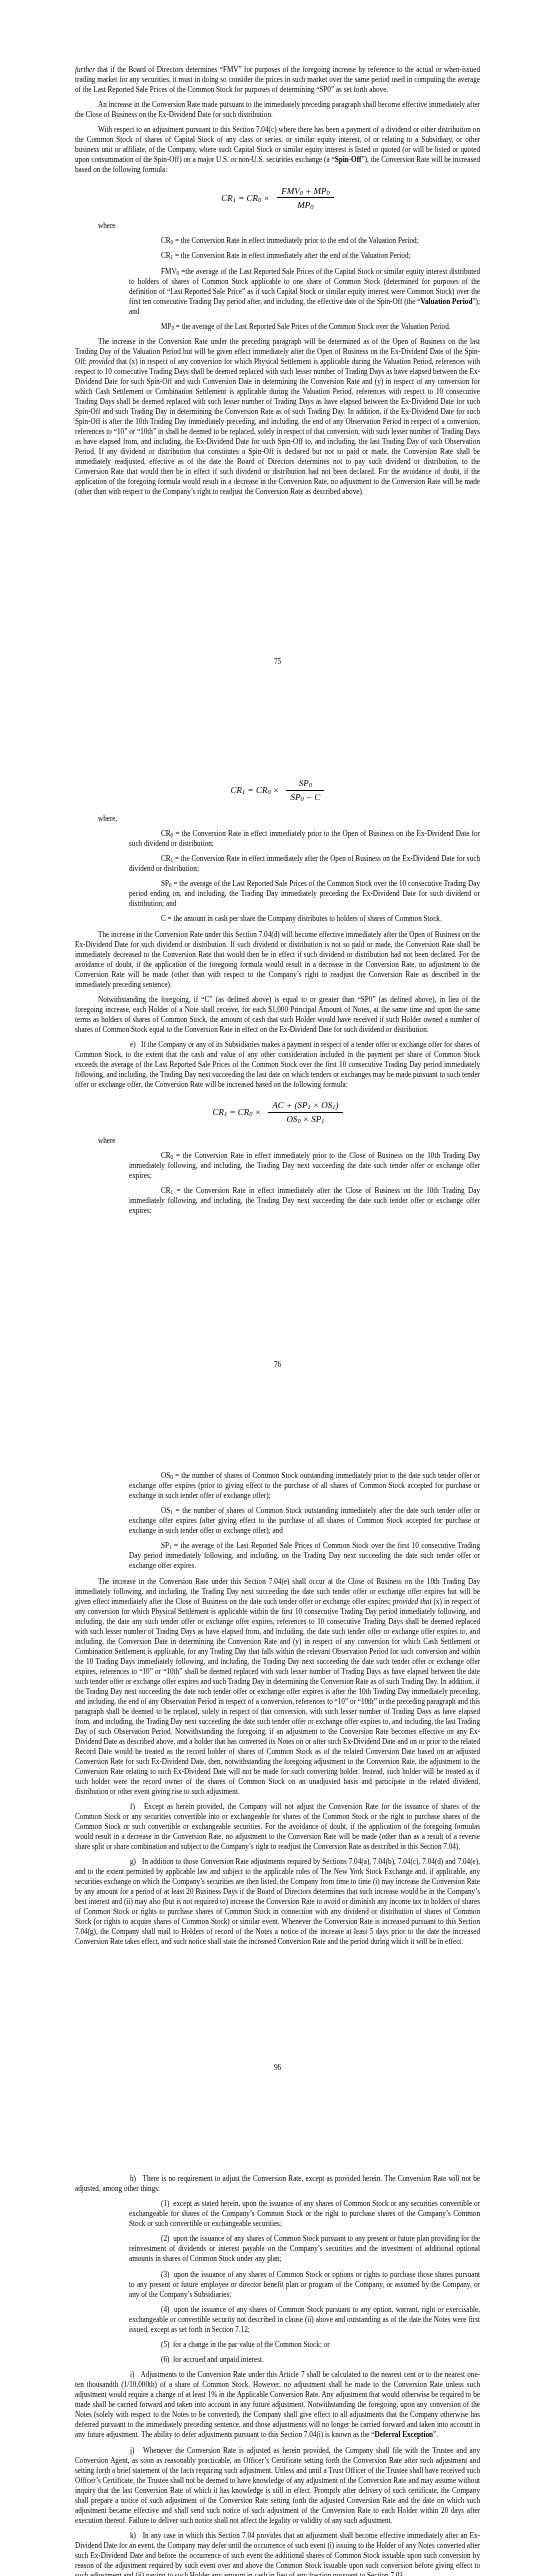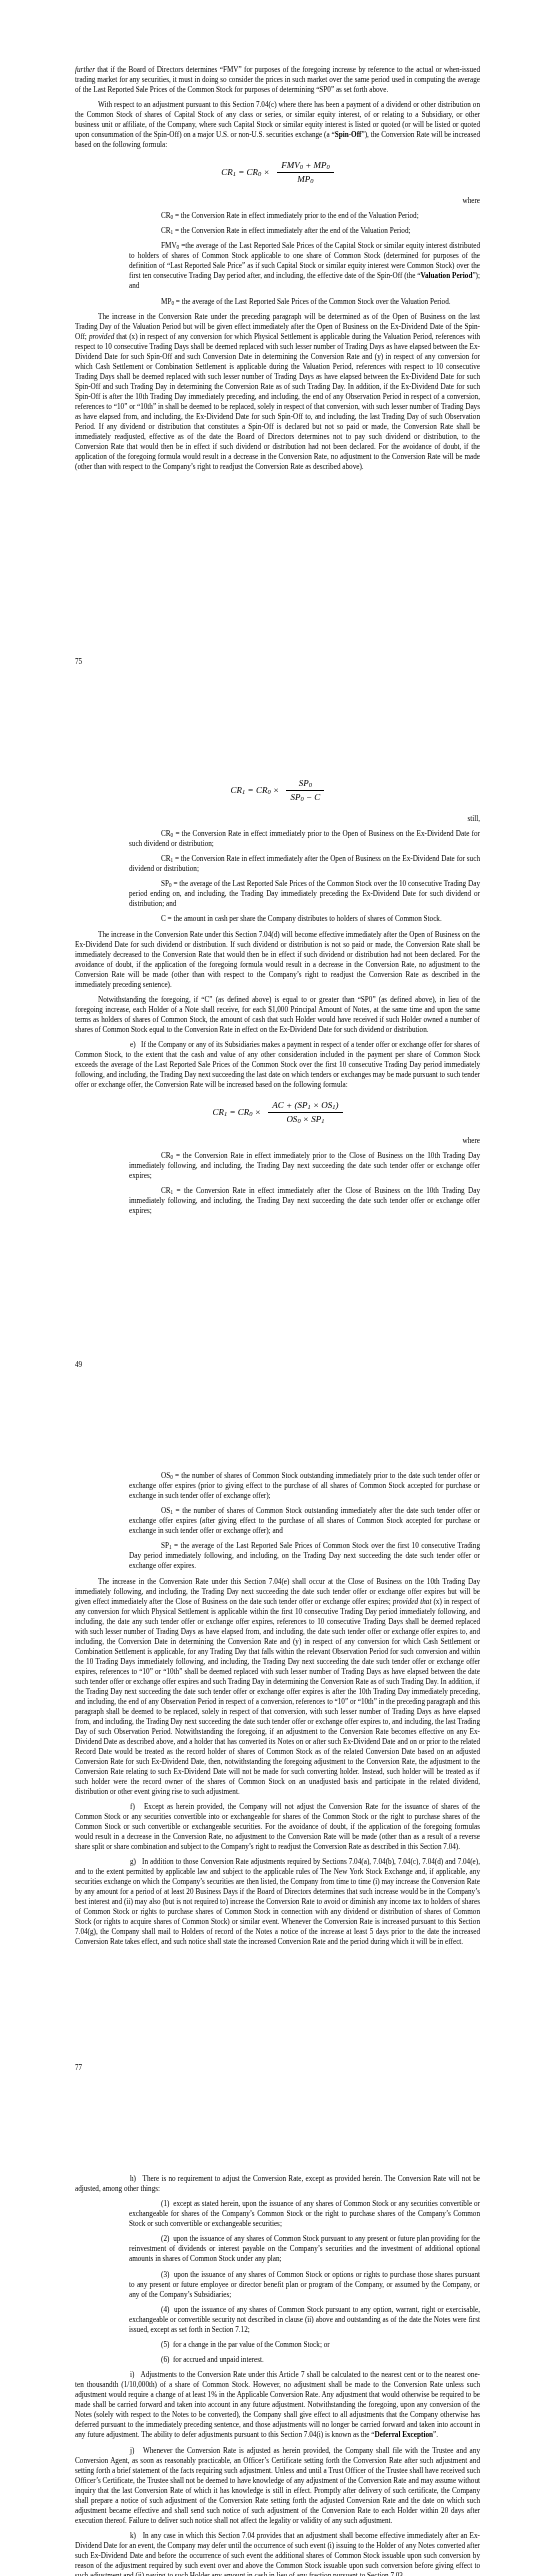--- a/index.html
+++ b/index.html
@@ -3,40 +3,41 @@
 <meta charset="utf-8">
 <style>
   html, body { margin: 0; padding: 0; background: #ffffff; }
   body { width: 544px; font-family: "Liberation Serif", serif; color: #000; }
   #doc { width: 544px; }
   .page { position: relative; width: 488px; height: 703px; overflow: hidden; background: #ffffff; }
   .content { position: absolute; left: 75px; top: 0; width: 405px; padding-top: 65px; box-sizing: content-box; }
   .p { font-size: 7.2px; line-height: 10px; text-align: justify; margin: 0 0 5.2px 0; }
   .cont   { text-indent: 0; }
   .body   { text-indent: 23px; }
-  .where  { text-indent: 23px; text-align: right; }
+  .where  { text-indent: 23px; text-align: left; }
   .letter { text-indent: 55px; }
   .def, .item { margin-left: 54px; text-indent: 32px; }
   sub { font-size: 0.72em; line-height: 0; vertical-align: -0.5px; }
   .formula { display: flex; justify-content: center; align-items: center;
              margin: 10.3px 0 11.3px 0; font-style: italic; font-size: 9px; }
   .formula .lhs { white-space: pre; }
   .frac { display: inline-block; text-align: center; margin-left: 5.2px; }
   .frac .num { display: block; padding: 0 4.1px 1.5px 4.1px; }
   .frac .den { display: block; border-top: 0.7px solid #000; padding: 1.5px 4.1px 0 4.1px; }
   .pagenum { position: absolute; left: 75px; width: 405px; bottom: 36px;
-             font-size: 7.2px; line-height: 10px; }
+             text-align: center; font-size: 7.2px; line-height: 10px; }
 </style>
 </head>
 <body>
 
 <div id="doc">
     <div class="page">
       <div class="content">
         <div class="p cont"><i>further</i> that if the Board of Directors determines “FMV” for purposes of the foregoing increase by reference to the actual or when-issued trading market for any securities, it must in doing so consider the prices in such market over the same period used in computing the average of the Last Reported Sale Prices of the Common Stock for purposes of determining “SP0” as set forth above.</div>
+        <div class="p body">An increase in the Conversion Rate made pursuant to the immediately preceding paragraph shall become effective immediately after the Close of Business on the Ex-Dividend Date for such distribution.</div>
         <div class="p body">With respect to an adjustment pursuant to this Section 7.04(c) where there has been a payment of a dividend or other distribution on the Common Stock of shares of Capital Stock of any class or series, or similar equity interest, of or relating to a Subsidiary, or other business unit or affiliate, of the Company, where such Capital Stock or similar equity interest is listed or quoted (or will be listed or quoted upon consummation of the Spin-Off) on a major U.S. or non-U.S. securities exchange (a “<b>Spin-Off</b>”), the Conversion Rate will be increased based on the following formula:</div>
         <div class="formula">
           <span class="lhs">CR<sub>1</sub> = CR<sub>0</sub> × </span>
           <span class="frac">
             <span class="num">FMV<sub>0</sub> + MP<sub>0</sub></span>
             <span class="den">MP<sub>0</sub></span>
           </span>
         </div>
         <div class="p where">where</div>
         <div class="p def">CR<sub>0</sub> = the Conversion Rate in effect immediately prior to the end of the Valuation Period;</div>
@@ -49,51 +50,51 @@
     </div>
     <div class="page">
       <div class="content">
         <div class="formula">
           <span class="lhs">CR<sub>1</sub> = CR<sub>0</sub> × </span>
           <span class="frac">
             <span class="num">SP<sub>0</sub></span>
             <span class="den">SP<sub>0</sub> − C</span>
           </span>
         </div>
-        <div class="p where">still,</div>
+        <div class="p where">where,</div>
         <div class="p def">CR<sub>0</sub> = the Conversion Rate in effect immediately prior to the Open of Business on the Ex-Dividend Date for such dividend or distribution;</div>
         <div class="p def">CR<sub>1</sub> = the Conversion Rate in effect immediately after the Open of Business on the Ex-Dividend Date for such dividend or distribution;</div>
         <div class="p def">SP<sub>0</sub> = the average of the Last Reported Sale Prices of the Common Stock over the 10 consecutive Trading Day period ending on, and including, the Trading Day immediately preceding the Ex-Dividend Date for such dividend or distribution; and</div>
         <div class="p def">C = the amount in cash per share the Company distributes to holders of shares of Common Stock.</div>
         <div class="p body">The increase in the Conversion Rate under this Section 7.04(d) will become effective immediately after the Open of Business on the Ex-Dividend Date for such dividend or distribution. If such dividend or distribution is not so paid or made, the Conversion Rate shall be immediately decreased to the Conversion Rate that would then be in effect if such dividend or distribution had not been declared. For the avoidance of doubt, if the application of the foregoing formula would result in a decrease in the Conversion Rate, no adjustment to the Conversion Rate will be made (other than with respect to the Company’s right to readjust the Conversion Rate as described in the immediately preceding sentence).</div>
         <div class="p body">Notwithstanding the foregoing, if “C” (as defined above) is equal to or greater than “SP0” (as defined above), in lieu of the foregoing increase, each Holder of a Note shall receive, for each $1,000 Principal Amount of Notes, at the same time and upon the same terms as holders of shares of Common Stock, the amount of cash that such Holder would have received if such Holder owned a number of shares of Common Stock equal to the Conversion Rate in effect on the Ex-Dividend Date for such dividend or distribution.</div>
         <div class="p letter">e)&nbsp;&nbsp; If the Company or any of its Subsidiaries makes a payment in respect of a tender offer or exchange offer for shares of Common Stock, to the extent that the cash and value of any other consideration included in the payment per share of Common Stock exceeds the average of the Last Reported Sale Prices of the Common Stock over the first 10 consecutive Trading Day period immediately following, and including, the Trading Day next succeeding the last date on which tenders or exchanges may be made pursuant to such tender offer or exchange offer, the Conversion Rate will be increased based on the following formula:</div>
         <div class="formula">
           <span class="lhs">CR<sub>1</sub> = CR<sub>0</sub> × </span>
           <span class="frac">
             <span class="num">AC + (SP<sub>1</sub> × OS<sub>1</sub>)</span>
             <span class="den">OS<sub>0</sub> × SP<sub>1</sub></span>
           </span>
         </div>
         <div class="p where">where</div>
         <div class="p def">CR<sub>0</sub> = the Conversion Rate in effect immediately prior to the Close of Business on the 10th Trading Day immediately following, and including, the Trading Day next succeeding the date such tender offer or exchange offer expires;</div>
         <div class="p def">CR<sub>1</sub> = the Conversion Rate in effect immediately after the Close of Business on the 10th Trading Day immediately following, and including, the Trading Day next succeeding the date such tender offer or exchange offer expires;</div>
       </div>
-      <div class="pagenum">49</div>
+      <div class="pagenum">76</div>
     </div>
     <div class="page">
       <div class="content">
         <div class="p def">OS<sub>0</sub> = the number of shares of Common Stock outstanding immediately prior to the date such tender offer or exchange offer expires (prior to giving effect to the purchase of all shares of Common Stock accepted for purchase or exchange in such tender offer of exchange offer);</div>
         <div class="p def">OS<sub>1</sub> = the number of shares of Common Stock outstanding immediately after the date such tender offer or exchange offer expires (after giving effect to the purchase of all shares of Common Stock accepted for purchase or exchange in such tender offer or exchange offer); and</div>
         <div class="p def">SP<sub>1</sub> = the average of the Last Reported Sale Prices of Common Stock over the first 10 consecutive Trading Day period immediately following, and including, on the Trading Day next succeeding the date such tender offer or exchange offer expires.</div>
         <div class="p body">The increase in the Conversion Rate under this Section 7.04(e) shall occur at the Close of Business on the 10th Trading Day immediately following, and including, the Trading Day next succeeding the date such tender offer or exchange offer expires but will be given effect immediately after the Close of Business on the date such tender offer or exchange offer expires; <i>provided that</i> (x) in respect of any conversion for which Physical Settlement is applicable within the first 10 consecutive Trading Day period immediately following, and including, the date any such tender offer or exchange offer expires, references to 10 consecutive Trading Days shall be deemed replaced with such lesser number of Trading Days as have elapsed from, and including, the date such tender offer or exchange offer expires to, and including, the Conversion Date in determining the Conversion Rate and (y) in respect of any conversion for which Cash Settlement or Combination Settlement is applicable, for any Trading Day that falls within the relevant Observation Period for such conversion and within the 10 Trading Days immediately following, and including, the Trading Day next succeeding the date such tender offer or exchange offer expires, references to “10” or “10th” shall be deemed replaced with such lesser number of Trading Days as have elapsed between the date such tender offer or exchange offer expires and such Trading Day in determining the Conversion Rate as of such Trading Day. In addition, if the Trading Day next succeeding the date such tender offer or exchange offer expires is after the 10th Trading Day immediately preceding, and including, the end of any Observation Period in respect of a conversion, references to “10” or “10th” in the preceding paragraph and this paragraph shall be deemed to be replaced, solely in respect of that conversion, with such lesser number of Trading Days as have elapsed from, and including, the Trading Day next succeeding the date such tender offer or exchange offer expires to, and including, the last Trading Day of such Observation Period. Notwithstanding the foregoing, if an adjustment to the Conversion Rate becomes effective on any Ex-Dividend Date as described above, and a holder that has converted its Notes on or after such Ex-Dividend Date and on or prior to the related Record Date would be treated as the record holder of shares of Common Stock as of the related Conversion Date based on an adjusted Conversion Rate for such Ex-Dividend Date, then, notwithstanding the foregoing adjustment to the Conversion Rate, the adjustment to the Conversion Rate relating to such Ex-Dividend Date will not be made for such converting holder. Instead, such holder will be treated as if such holder were the record owner of the shares of Common Stock on an unadjusted basis and participate in the related dividend, distribution or other event giving rise to such adjustment.</div>
         <div class="p letter">f)&nbsp;&nbsp; Except as herein provided, the Company will not adjust the Conversion Rate for the issuance of shares of the Common Stock or any securities convertible into or exchangeable for shares of the Common Stock or the right to purchase shares of the Common Stock or such convertible or exchangeable securities. For the avoidance of doubt, if the application of the foregoing formulas would result in a decrease in the Conversion Rate, no adjustment to the Conversion Rate will be made (other than as a result of a reverse share split or share combination and subject to the Company’s right to readjust the Conversion Rate as described in this Section 7.04).</div>
         <div class="p letter">g)&nbsp;&nbsp; In addition to those Conversion Rate adjustments required by Sections 7.04(a), 7.04(b), 7.04(c), 7.04(d) and 7.04(e), and to the extent permitted by applicable law and subject to the applicable rules of The New York Stock Exchange and, if applicable, any securities exchange on which the Company’s securities are then listed, the Company from time to time (i) may increase the Conversion Rate by any amount for a period of at least 20 Business Days if the Board of Directors determines that such increase would be in the Company’s best interest and (ii) may also (but is not required to) increase the Conversion Rate to avoid or diminish any income tax to holders of shares of Common Stock or rights to purchase shares of Common Stock in connection with any dividend or distribution of shares of Common Stock (or rights to acquire shares of Common Stock) or similar event. Whenever the Conversion Rate is increased pursuant to this Section 7.04(g), the Company shall mail to Holders of record of the Notes a notice of the increase at least 5 days prior to the date the increased Conversion Rate takes effect, and such notice shall state the increased Conversion Rate and the period during which it will be in effect.</div>
       </div>
-      <div class="pagenum">77</div>
+      <div class="pagenum">96</div>
     </div>
     <div class="page">
       <div class="content">
         <div class="p letter">h)&nbsp;&nbsp; There is no requirement to adjust the Conversion Rate, except as provided herein. The Conversion Rate will not be adjusted, among other things:</div>
         <div class="p item">(1)&nbsp; except as stated herein, upon the issuance of any shares of Common Stock or any securities convertible or exchangeable for shares of the Company’s Common Stock or the right to purchase shares of the Company’s Common Stock or such convertible or exchangeable securities;</div>
         <div class="p item">(2)&nbsp; upon the issuance of any shares of Common Stock pursuant to any present or future plan providing for the reinvestment of dividends or interest payable on the Company’s securities and the investment of additional optional amounts in shares of Common Stock under any plan;</div>
         <div class="p item">(3)&nbsp; upon the issuance of any shares of Common Stock or options or rights to purchase those shares pursuant to any present or future employee or director benefit plan or program of the Company, or assumed by the Company, or any of the Company’s Subsidiaries;</div>
         <div class="p item">(4)&nbsp; upon the issuance of any shares of Common Stock pursuant to any option, warrant, right or exercisable, exchangeable or convertible security not described in clause (ii) above and outstanding as of the date the Notes were first issued, except as set forth in Section 7.12;</div>
         <div class="p item">(5)&nbsp; for a change in the par value of the Common Stock; or</div>
         <div class="p item">(6)&nbsp; for accrued and unpaid interest.</div>

